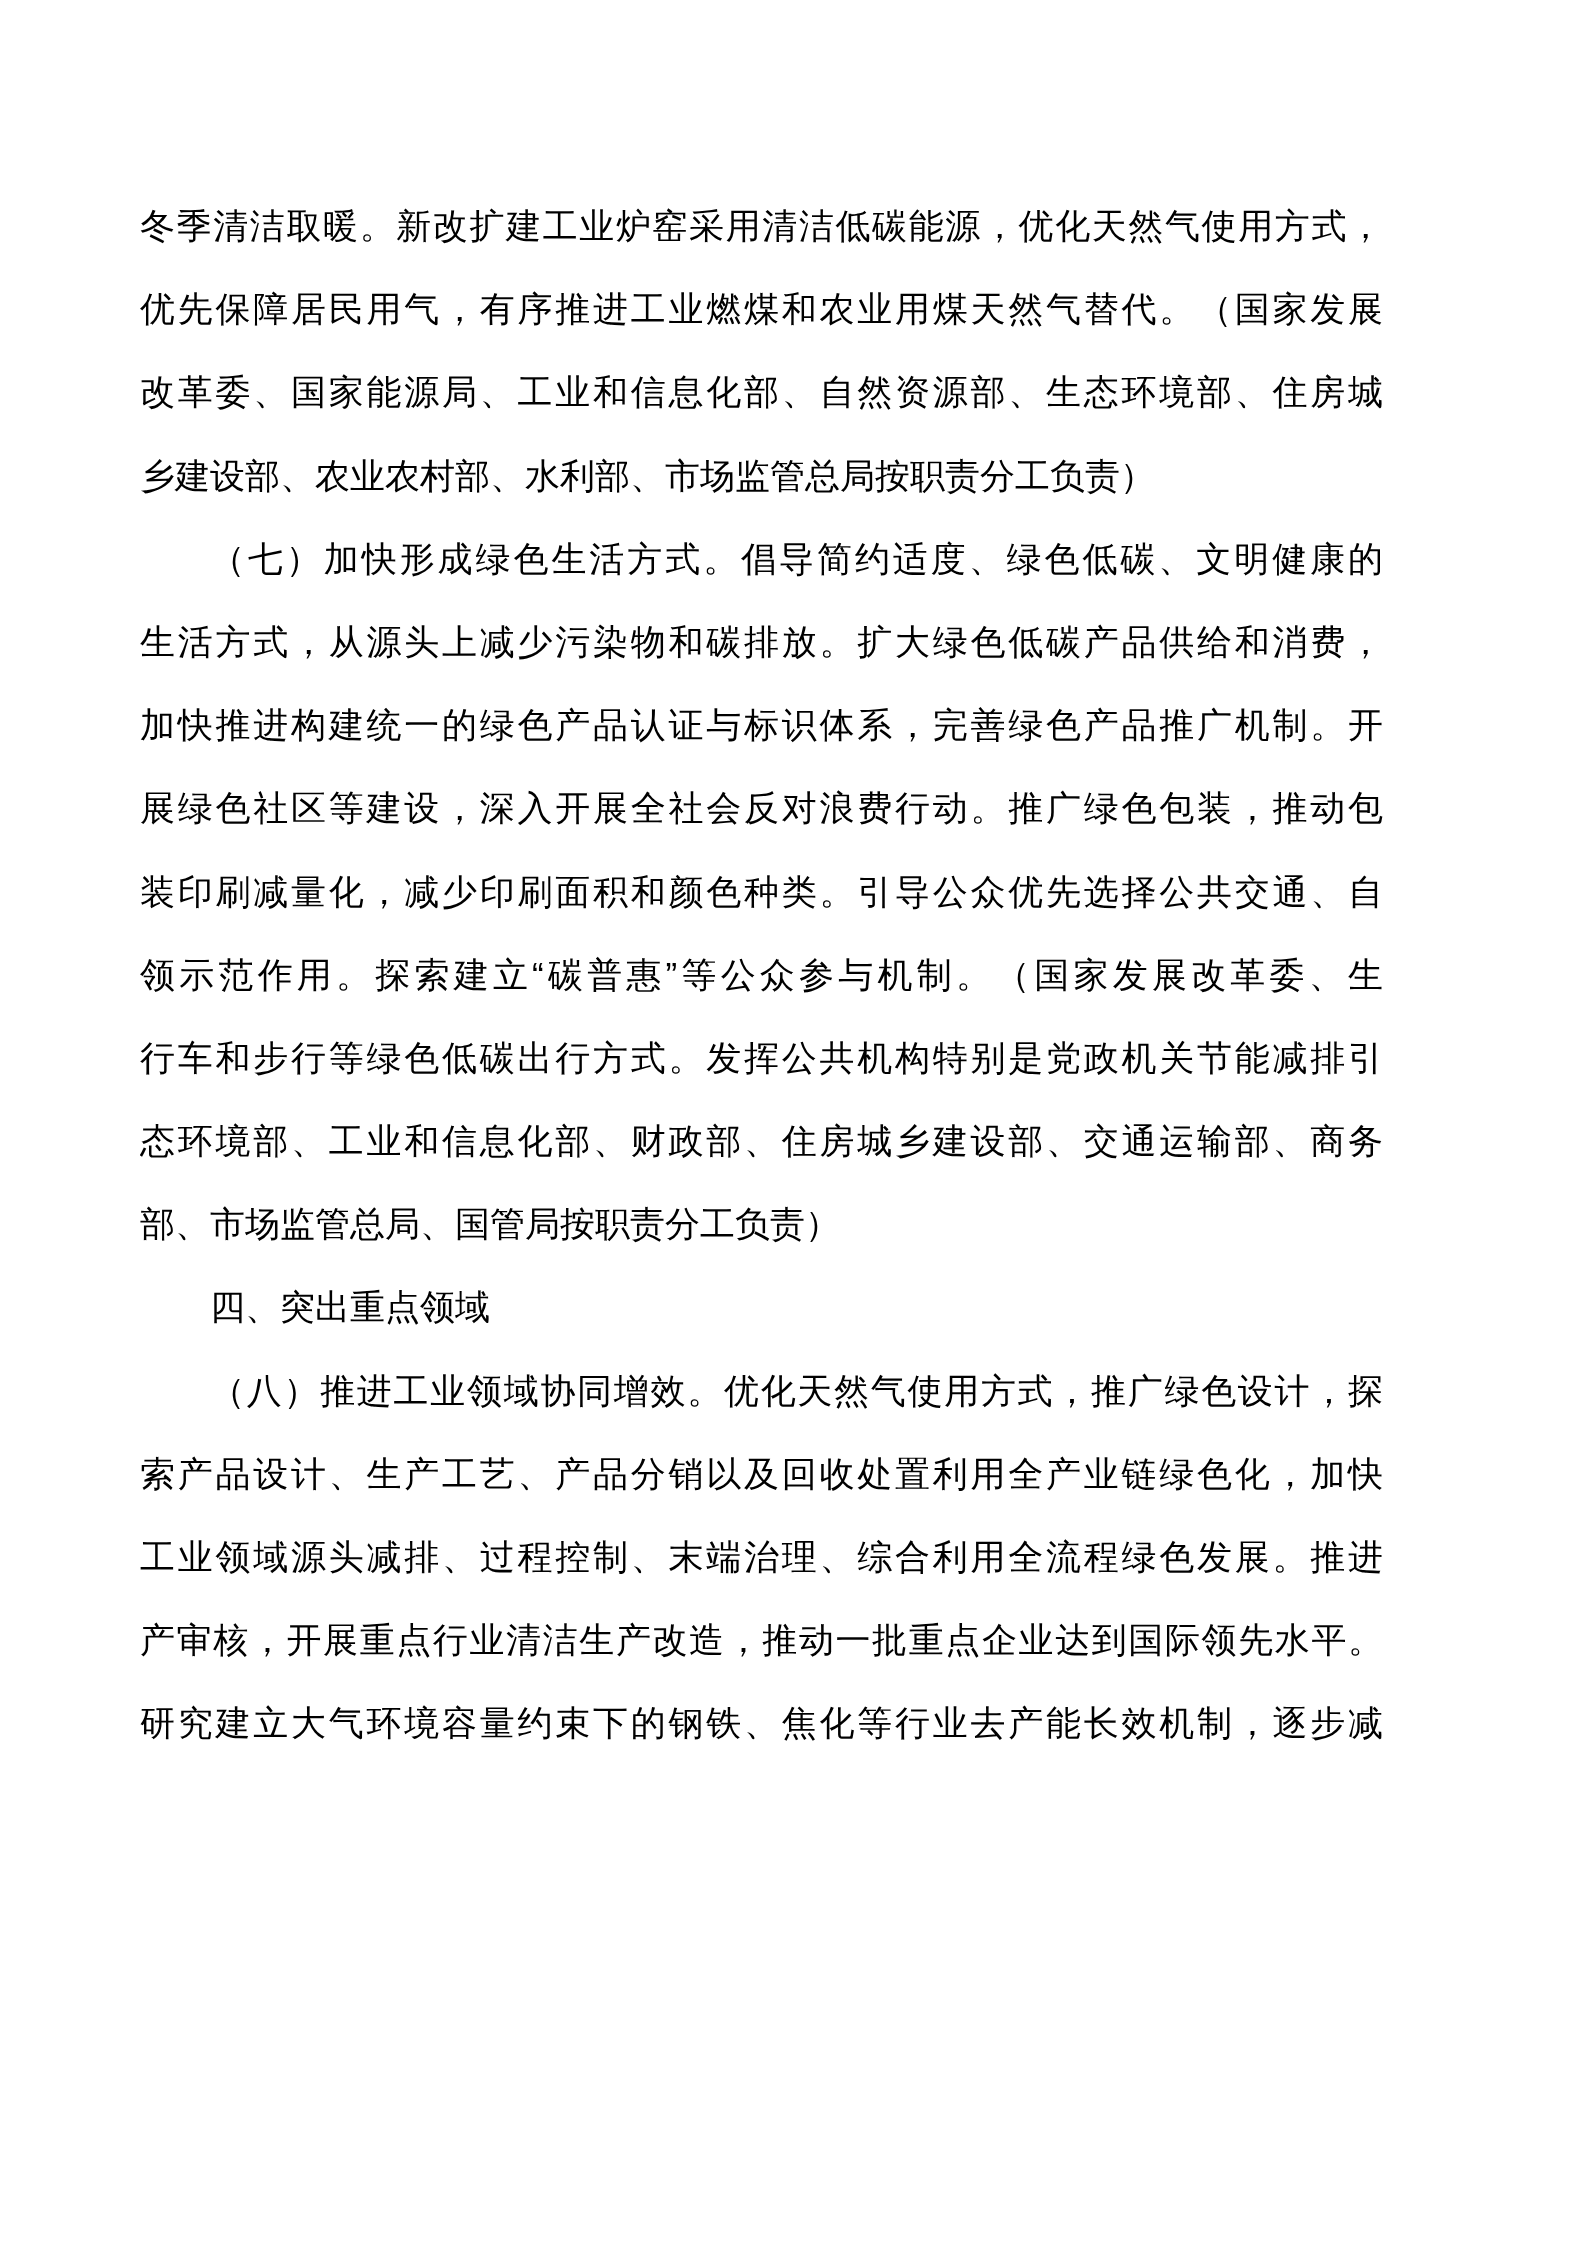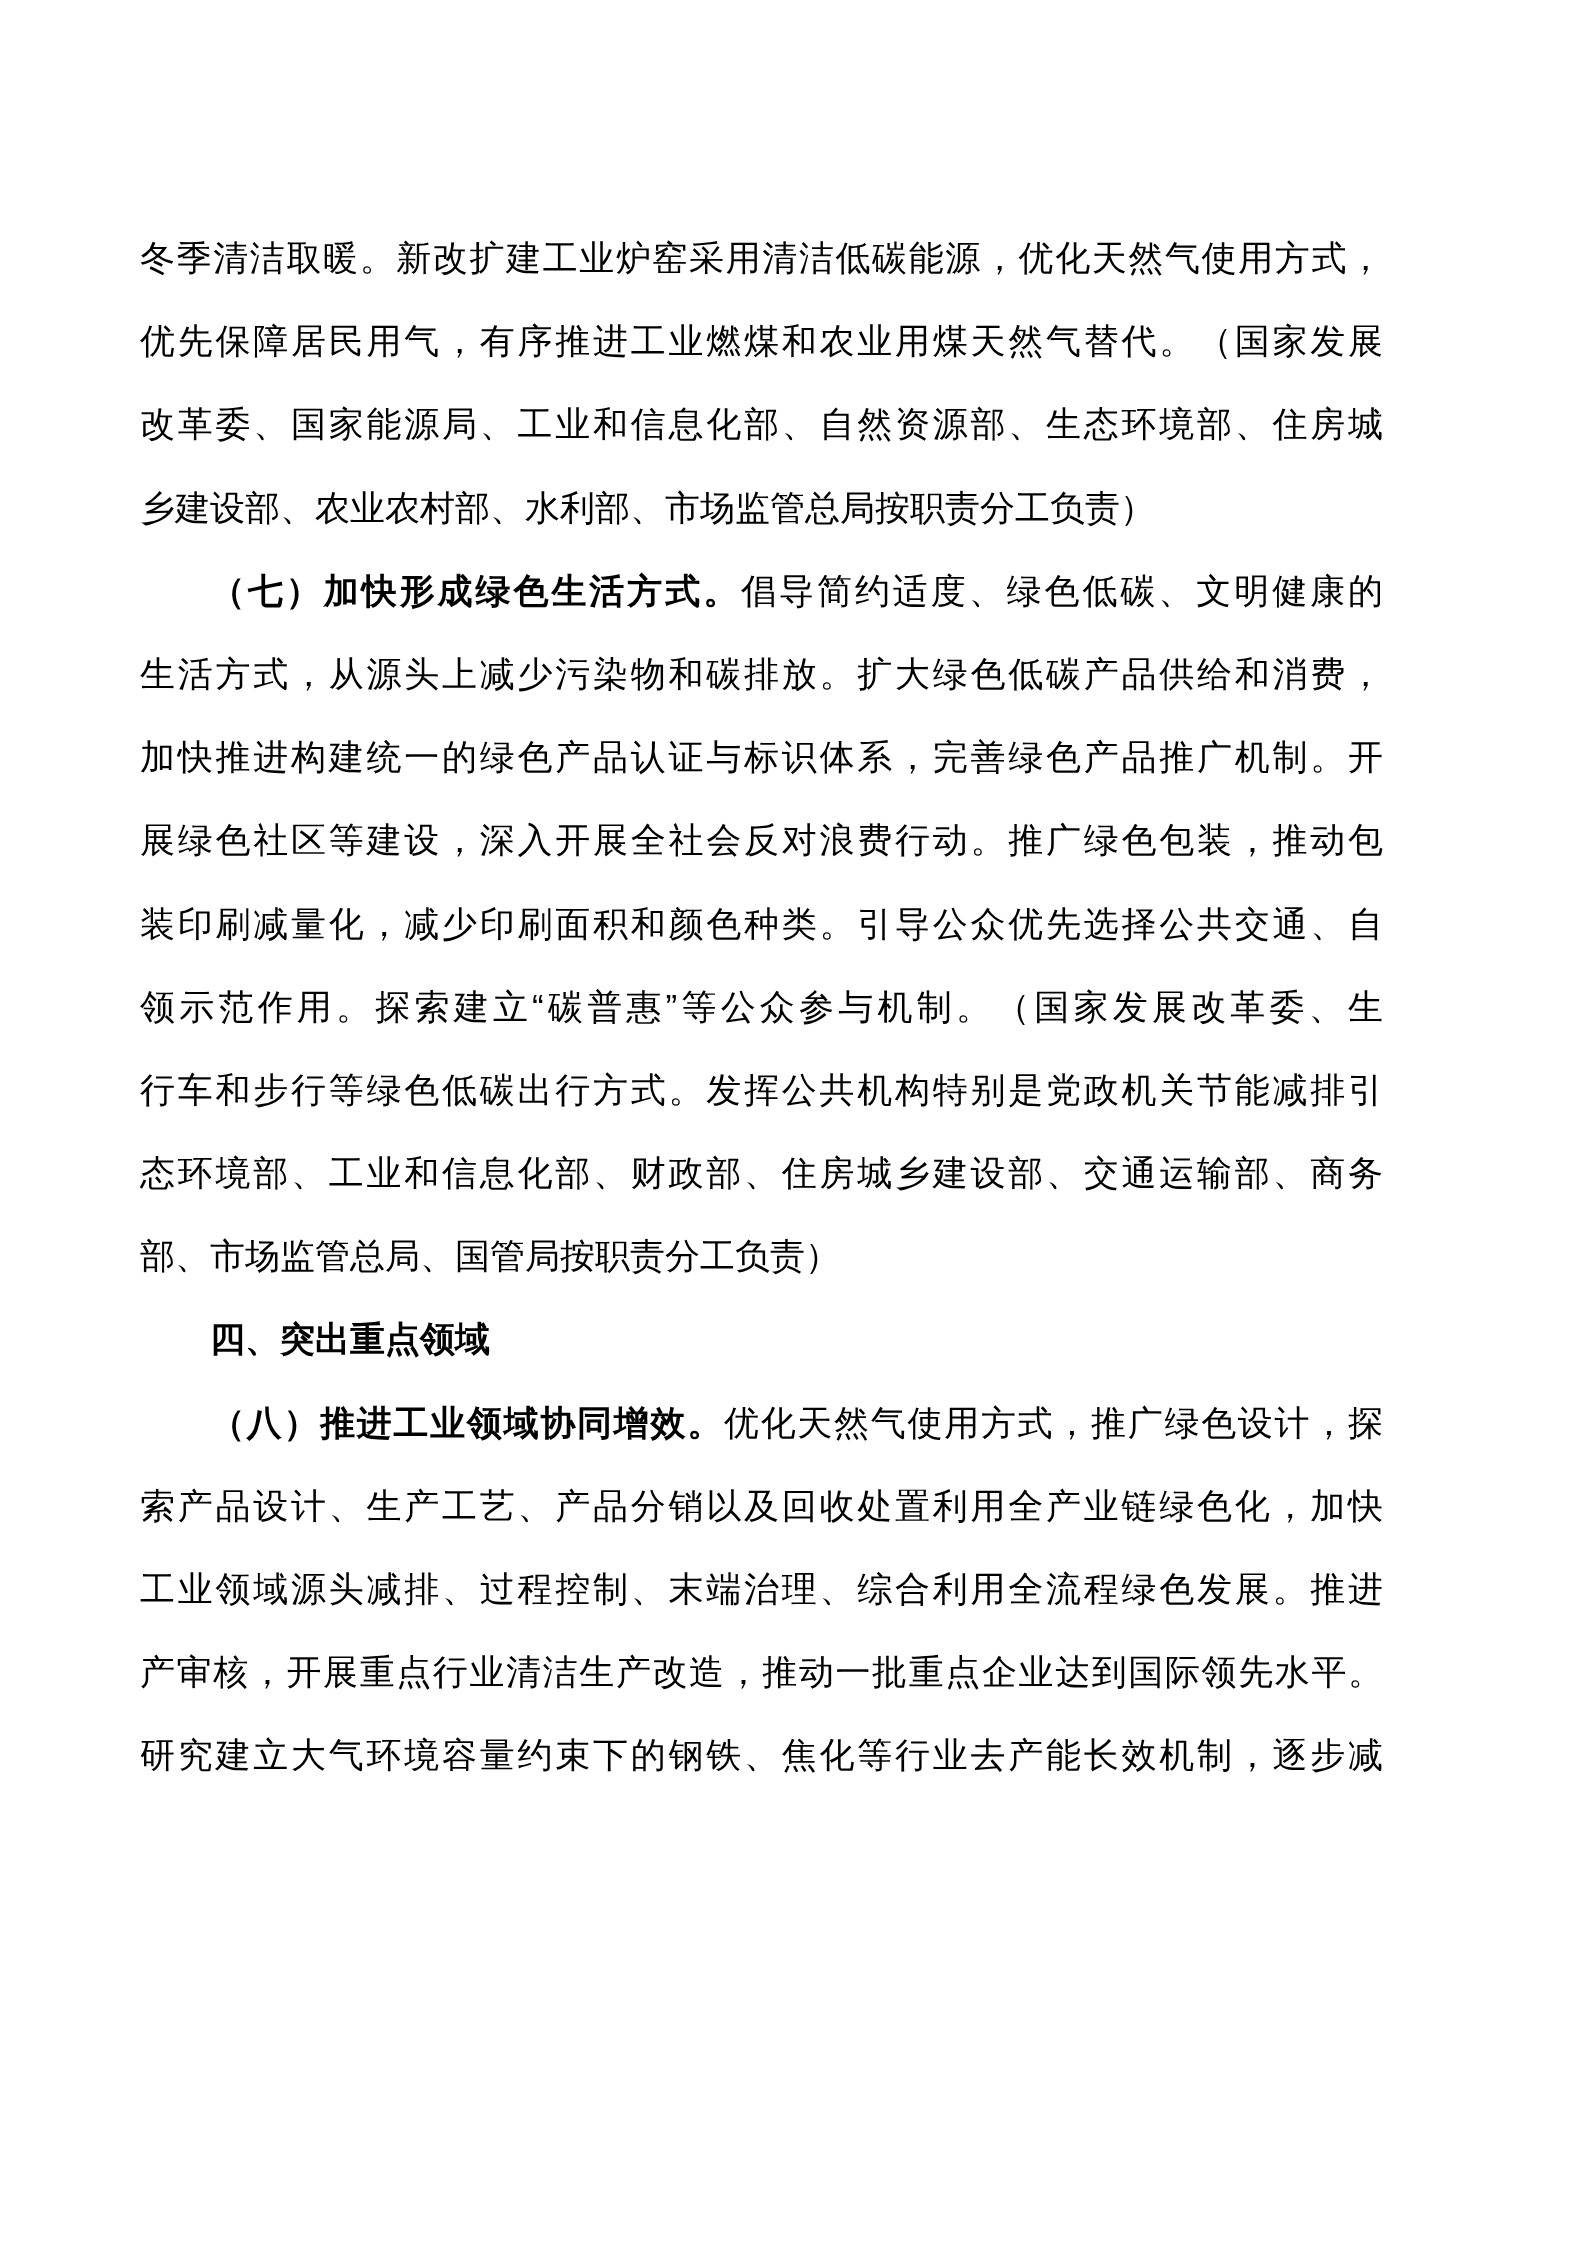--- a/index.html
+++ b/index.html
@@ -10,21 +10,21 @@
   .page {
     position: relative;
     width: 1587px;
     height: 2245px;
     background: #ffffff;
     overflow: hidden;
   }
   .content {
     position: absolute;
     left: 140px;
-    top: 216px;
+    top: 184px;
     width: 1243px;
     color: #000000;
     font-family: "Liberation Sans", sans-serif;
     font-size: 35px;
     font-weight: 400;
   }
   .line {
     height: 83.2px;
     line-height: 83.2px;
     text-align: justify;
@@ -32,21 +32,21 @@
     overflow: hidden;
     word-break: break-all;
   }
   .line.end {
     text-align-last: left;
   }
   .line.indent {
     text-indent: 70px;
   }
   .b {
-    font-weight: 700;
+    font-weight: 400;
   }
 </style>
 </head>
 <body>
 
 <div class="page">
   <div class="content">
 
     <div class="line">冬季清洁取暖。新改扩建工业炉窑采用清洁低碳能源，优化天然气使用方式，</div>
     <div class="line">优先保障居民用气，有序推进工业燃煤和农业用煤天然气替代。（国家发展</div>

